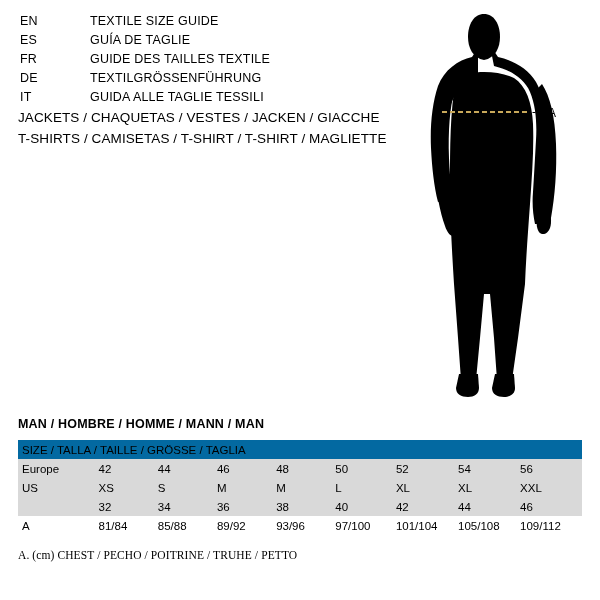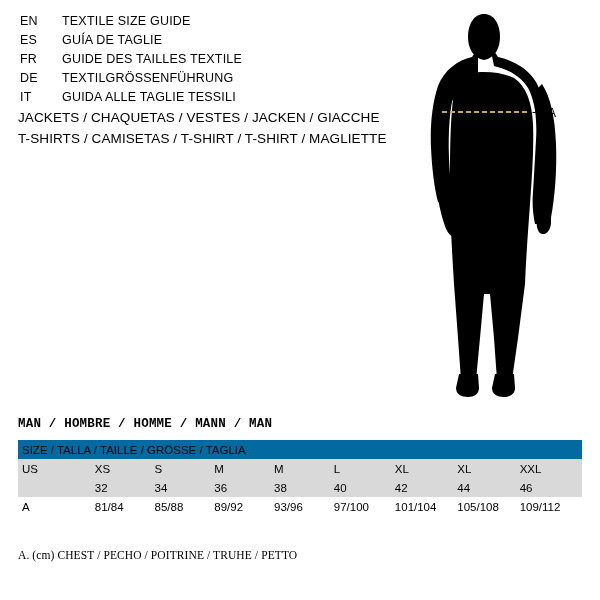--- a/index.html
+++ b/index.html
@@ -36,20 +36,21 @@
     height: 19px;
     font-size: 12.5px;
     letter-spacing: 0.2px;
   }
   .lang-code {
     width: 42px;
     flex: 0 0 42px;
   }
   .lang-text {
     flex: 1 1 auto;
+    margin-left: 28px;
   }
 
   
   .cat-block {
     position: absolute;
     left: 18px;
     top: 110px;
     width: 420px;
   }
   .cat-line {
@@ -82,21 +83,20 @@
   }
 
   
   .man-heading {
     position: absolute;
     left: 18px;
     top: 417px;
     font-size: 12.5px;
     font-weight: bold;
     letter-spacing: 0.2px;
-    font-family: Liberation Mono, monospace;
   }
 
   
   .size-table {
     position: absolute;
     left: 18px;
     top: 440px;
     width: 564px;
     border-collapse: collapse;
     font-size: 11.5px;
@@ -232,20 +232,31 @@
   <div class="marker-label">A</div>
 
   <div class="man-heading">MAN / HOMBRE / HOMME / MANN / MAN</div>
 
   <table class="size-table">
     <tbody>
       <tr class="header-row">
         <td colspan="9">SIZE / TALLA / TAILLE / GRÖSSE / TAGLIA</td>
       </tr>
       <tr class="band">
+        <td class="col-label">Europe</td>
+        <td class="cell">42</td>
+        <td class="cell">44</td>
+        <td class="cell">46</td>
+        <td class="cell">48</td>
+        <td class="cell">50</td>
+        <td class="cell">52</td>
+        <td class="cell">54</td>
+        <td class="cell">56</td>
+      </tr>
+      <tr class="band">
         <td class="col-label">US</td>
         <td class="cell">XS</td>
         <td class="cell">S</td>
         <td class="cell">M</td>
         <td class="cell">M</td>
         <td class="cell">L</td>
         <td class="cell">XL</td>
         <td class="cell">XL</td>
         <td class="cell">XXL</td>
       </tr>

